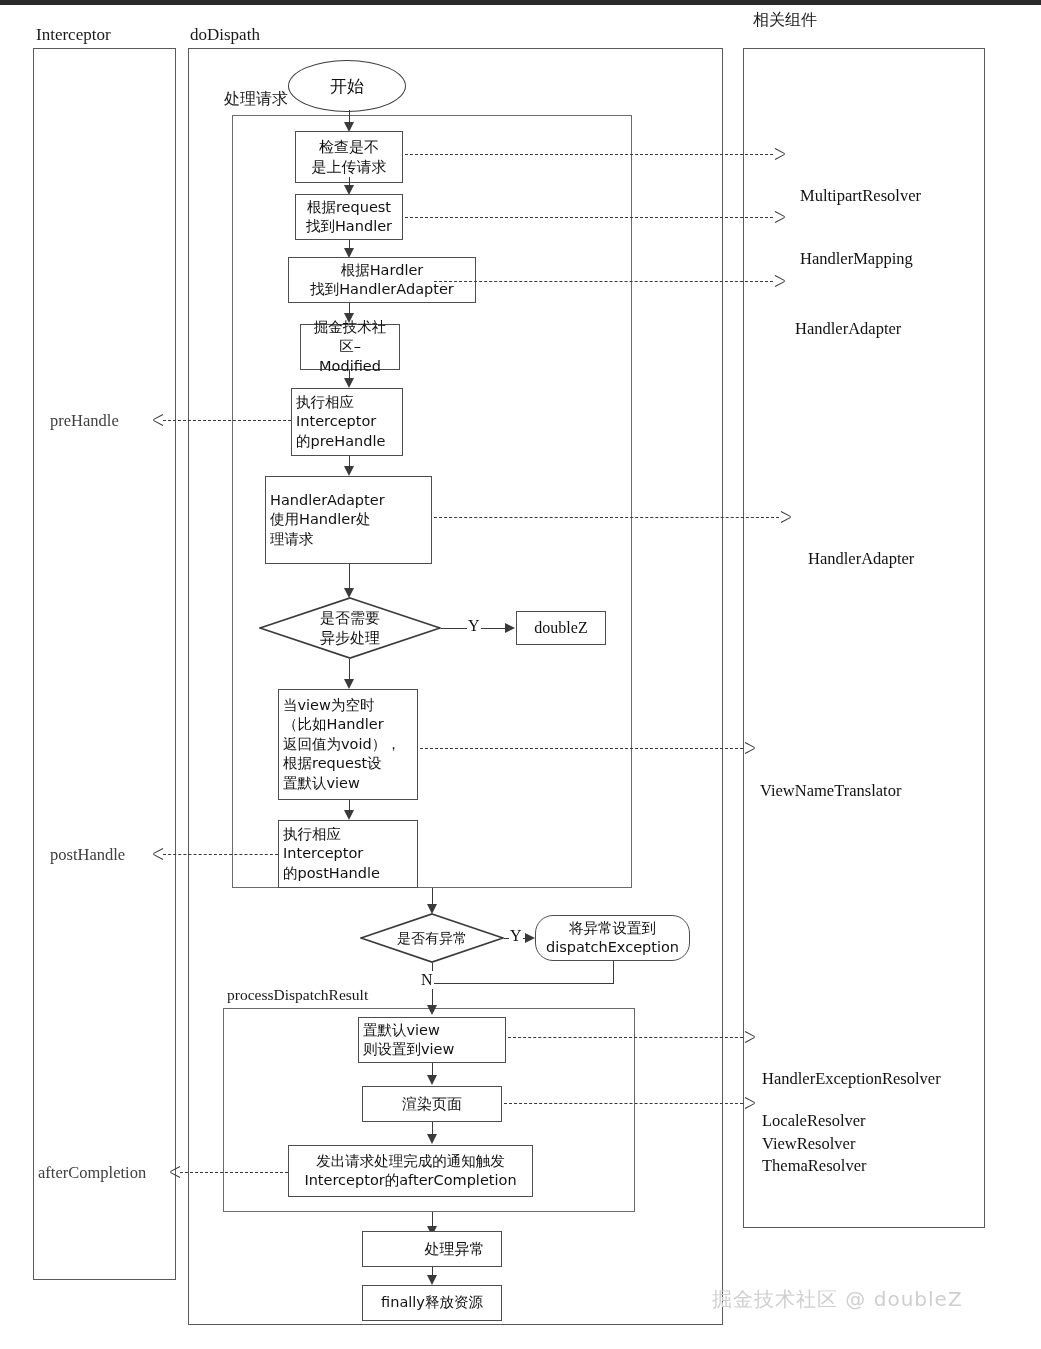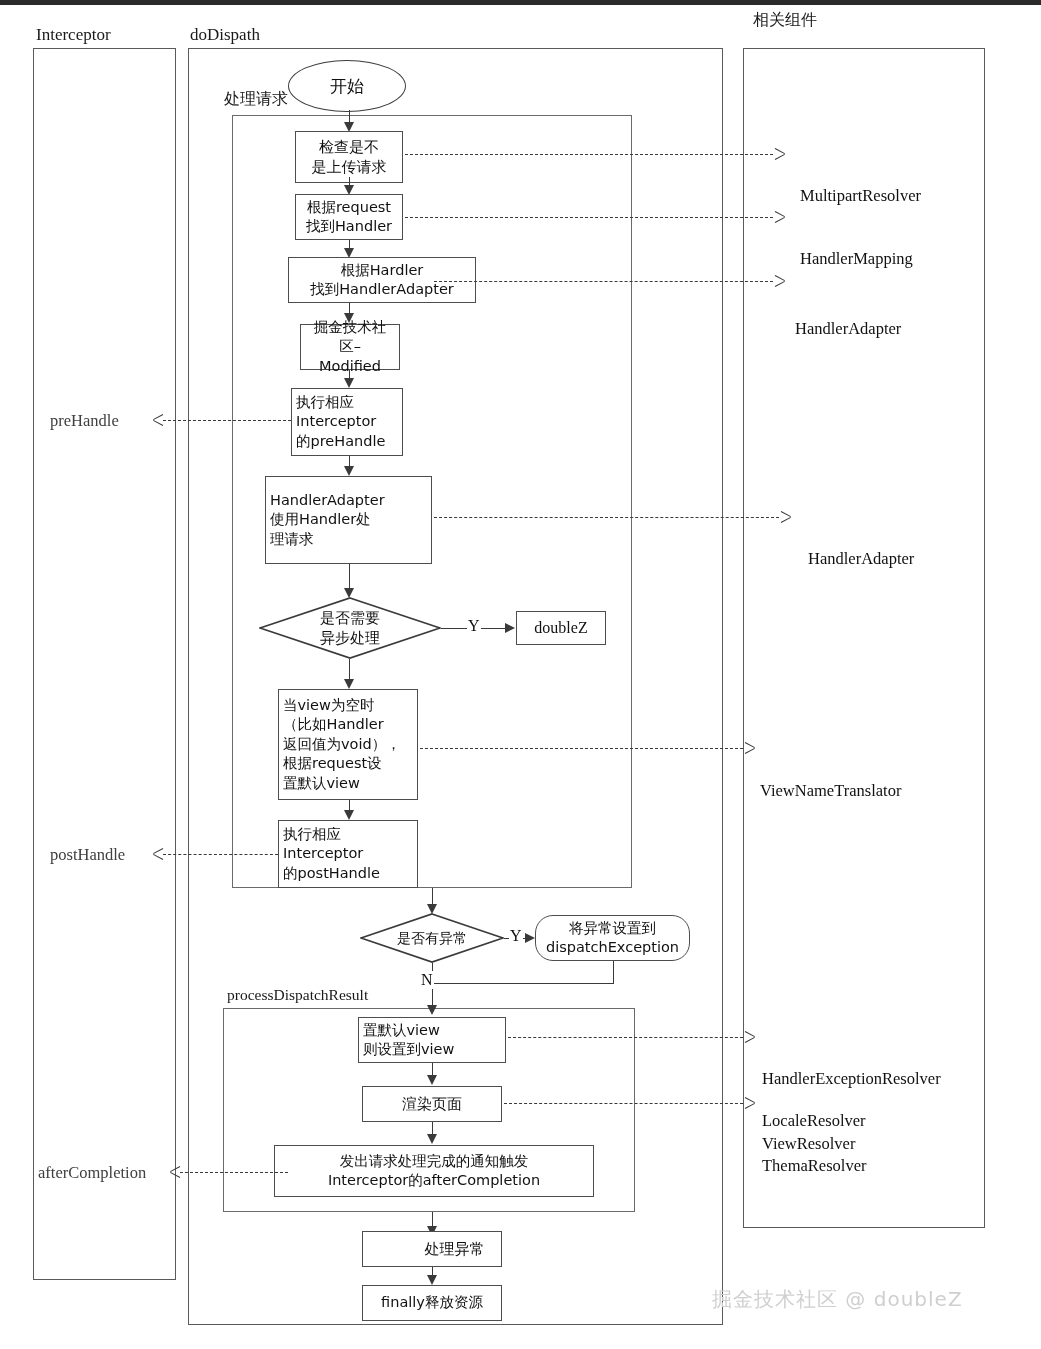--- a/index.html
+++ b/index.html
@@ -328,21 +328,21 @@
   <div class="dashh" style="left:508px;top:1037px;width:235px;"></div>
   <div class="open-arrow-r" style="left:745px;top:1030px;"></div>
 
   <div class="node cn" style="left:362px;top:1086px;width:140px;height:36px;">渲染页面</div>
   <div class="vline" style="left:432px;top:1122px;height:14px;"></div>
   <div class="arrow-down" style="left:427px;top:1134px;"></div>
 
   <div class="dashh" style="left:504px;top:1103px;width:239px;"></div>
   <div class="open-arrow-r" style="left:745px;top:1096px;"></div>
 
-  <div class="node mixed" style="left:274px;top:1145px;width:320px;height:52px;">发出请求处理完成的通知触发
+  <div class="node mixed" style="left:288px;top:1145px;width:245px;height:52px;">发出请求处理完成的通知触发
 Interceptor的afterCompletion</div>
 
   <div class="dashh" style="left:180px;top:1172px;width:108px;"></div>
   <div class="open-arrow-l" style="left:168px;top:1165px;"></div>
   <div class="hooklabel" style="left:38px;top:1163px;">afterCompletion</div>
 
   <div class="vline" style="left:432px;top:1212px;height:16px;"></div>
   <div class="arrow-down" style="left:427px;top:1226px;"></div>
 
   <div class="node cn" style="left:362px;top:1231px;width:140px;height:36px;padding-left:48px;">处理异常</div>

